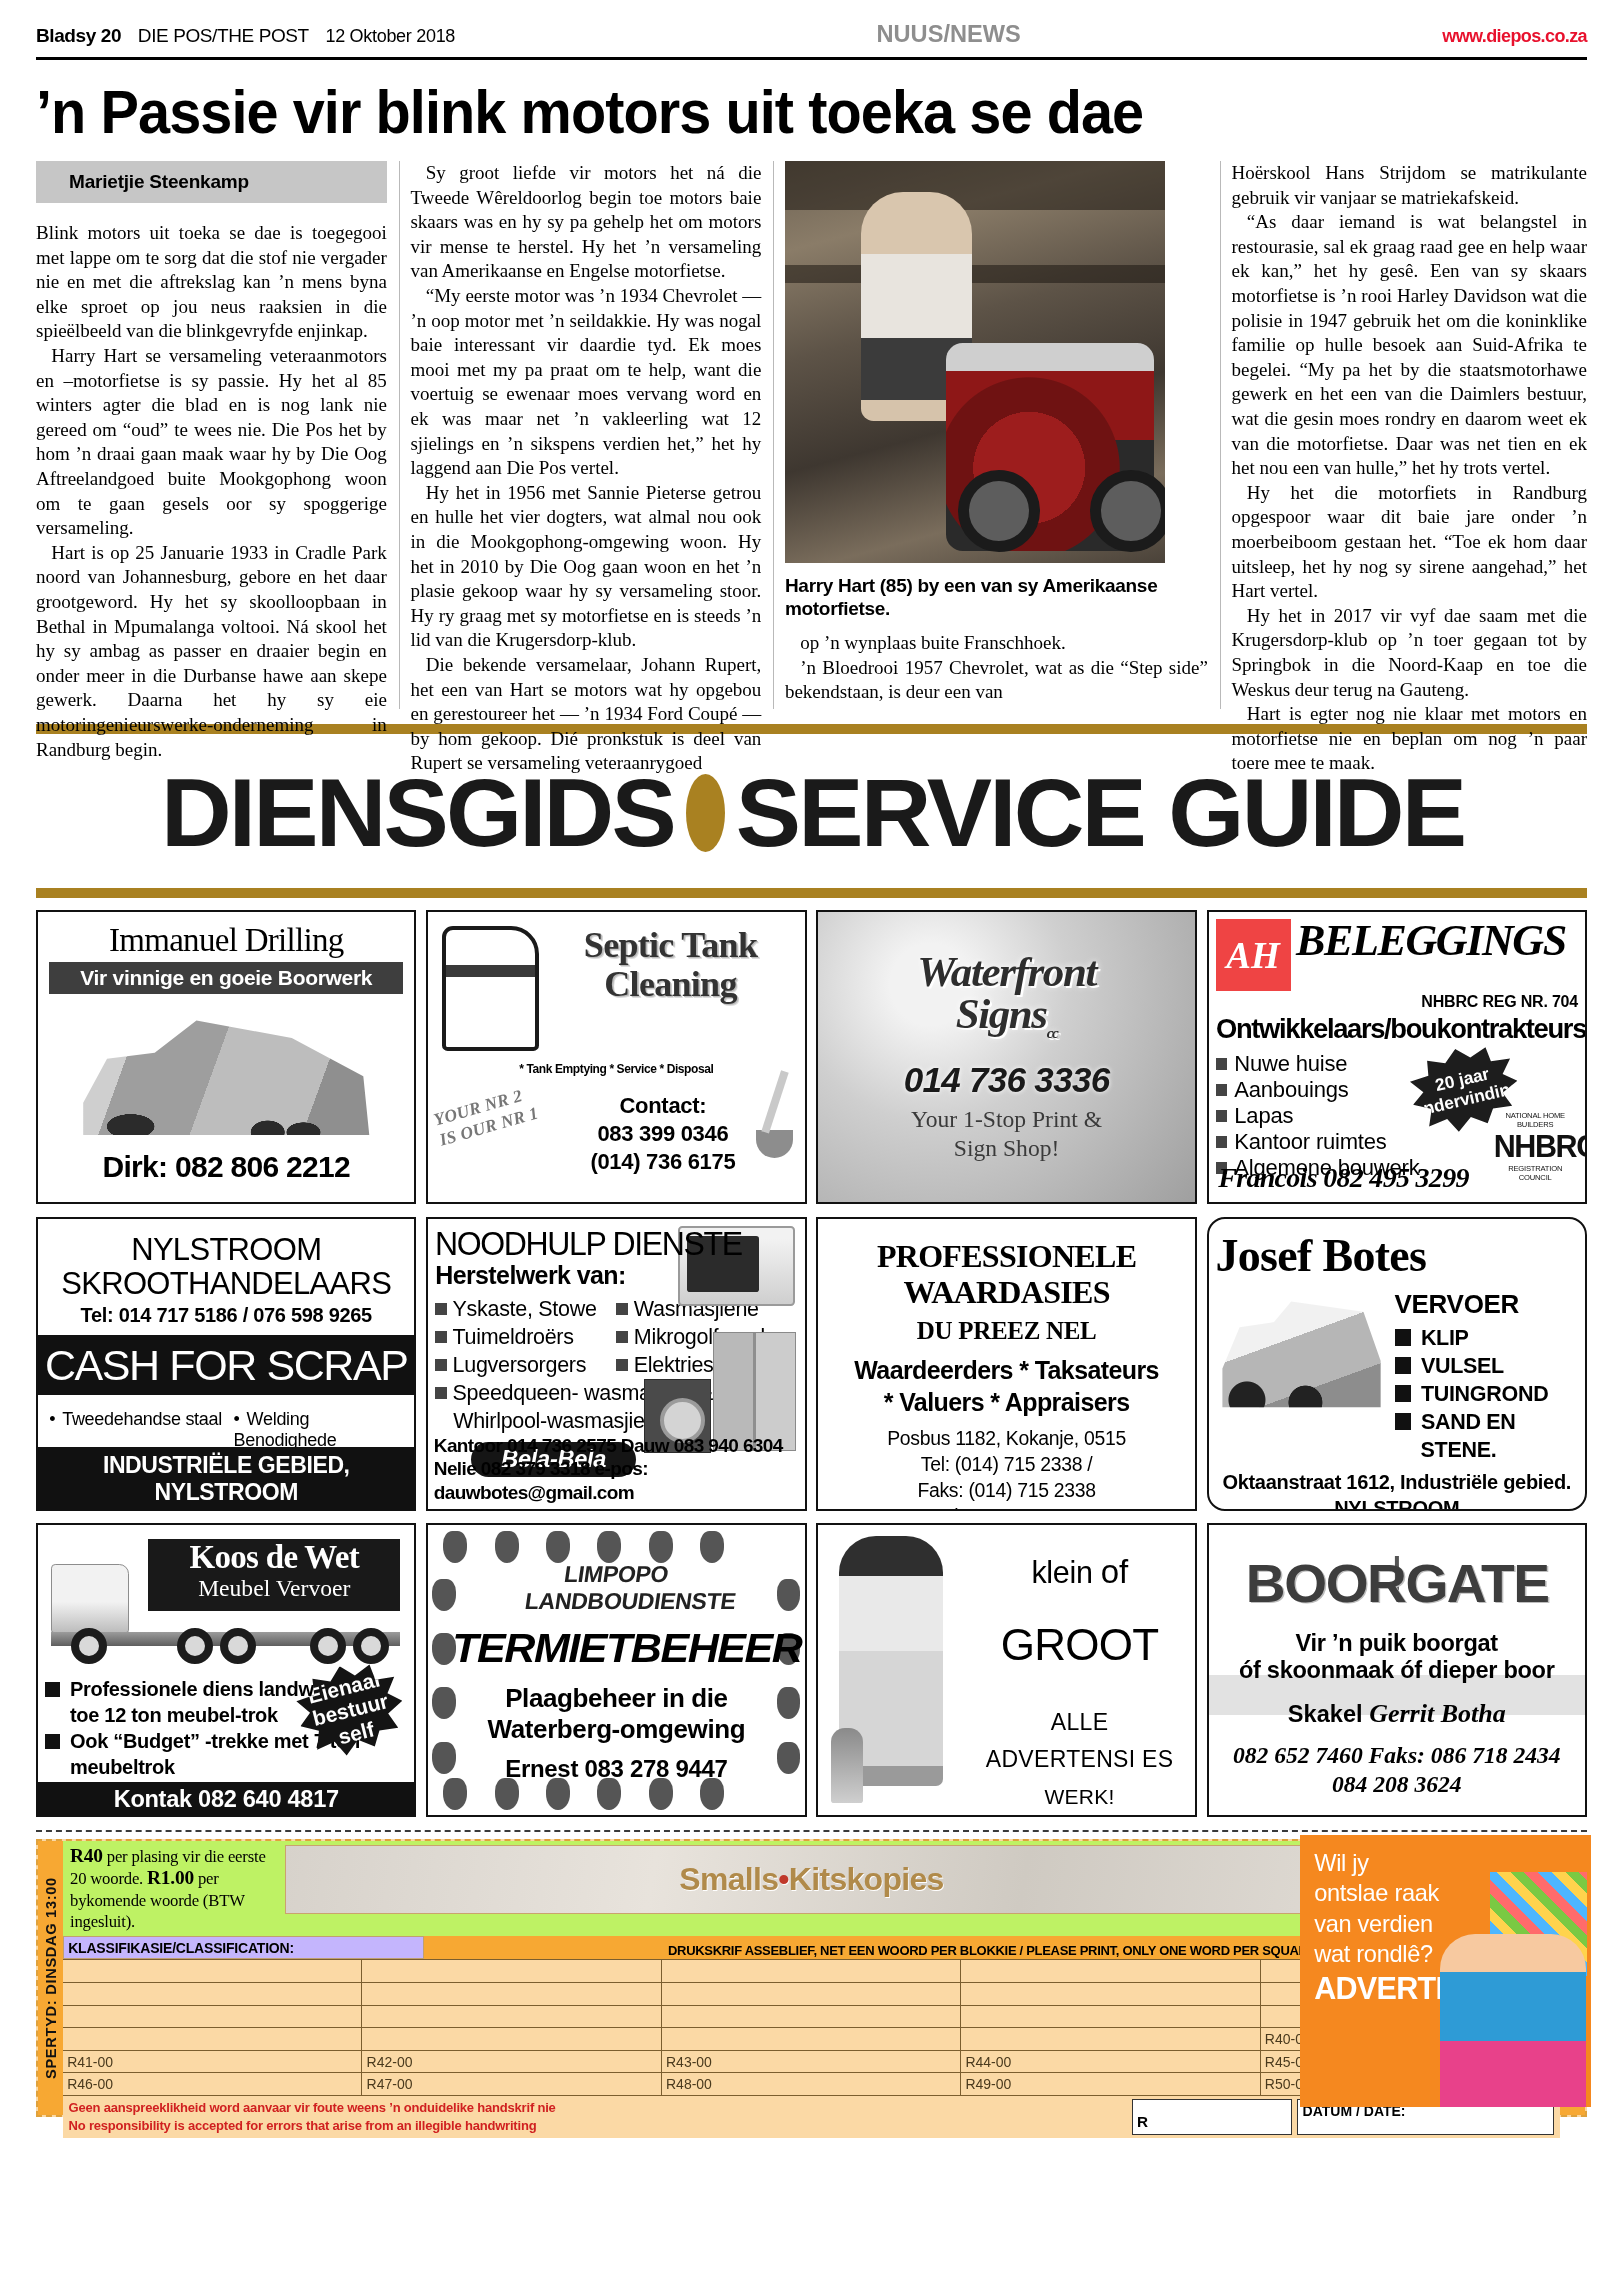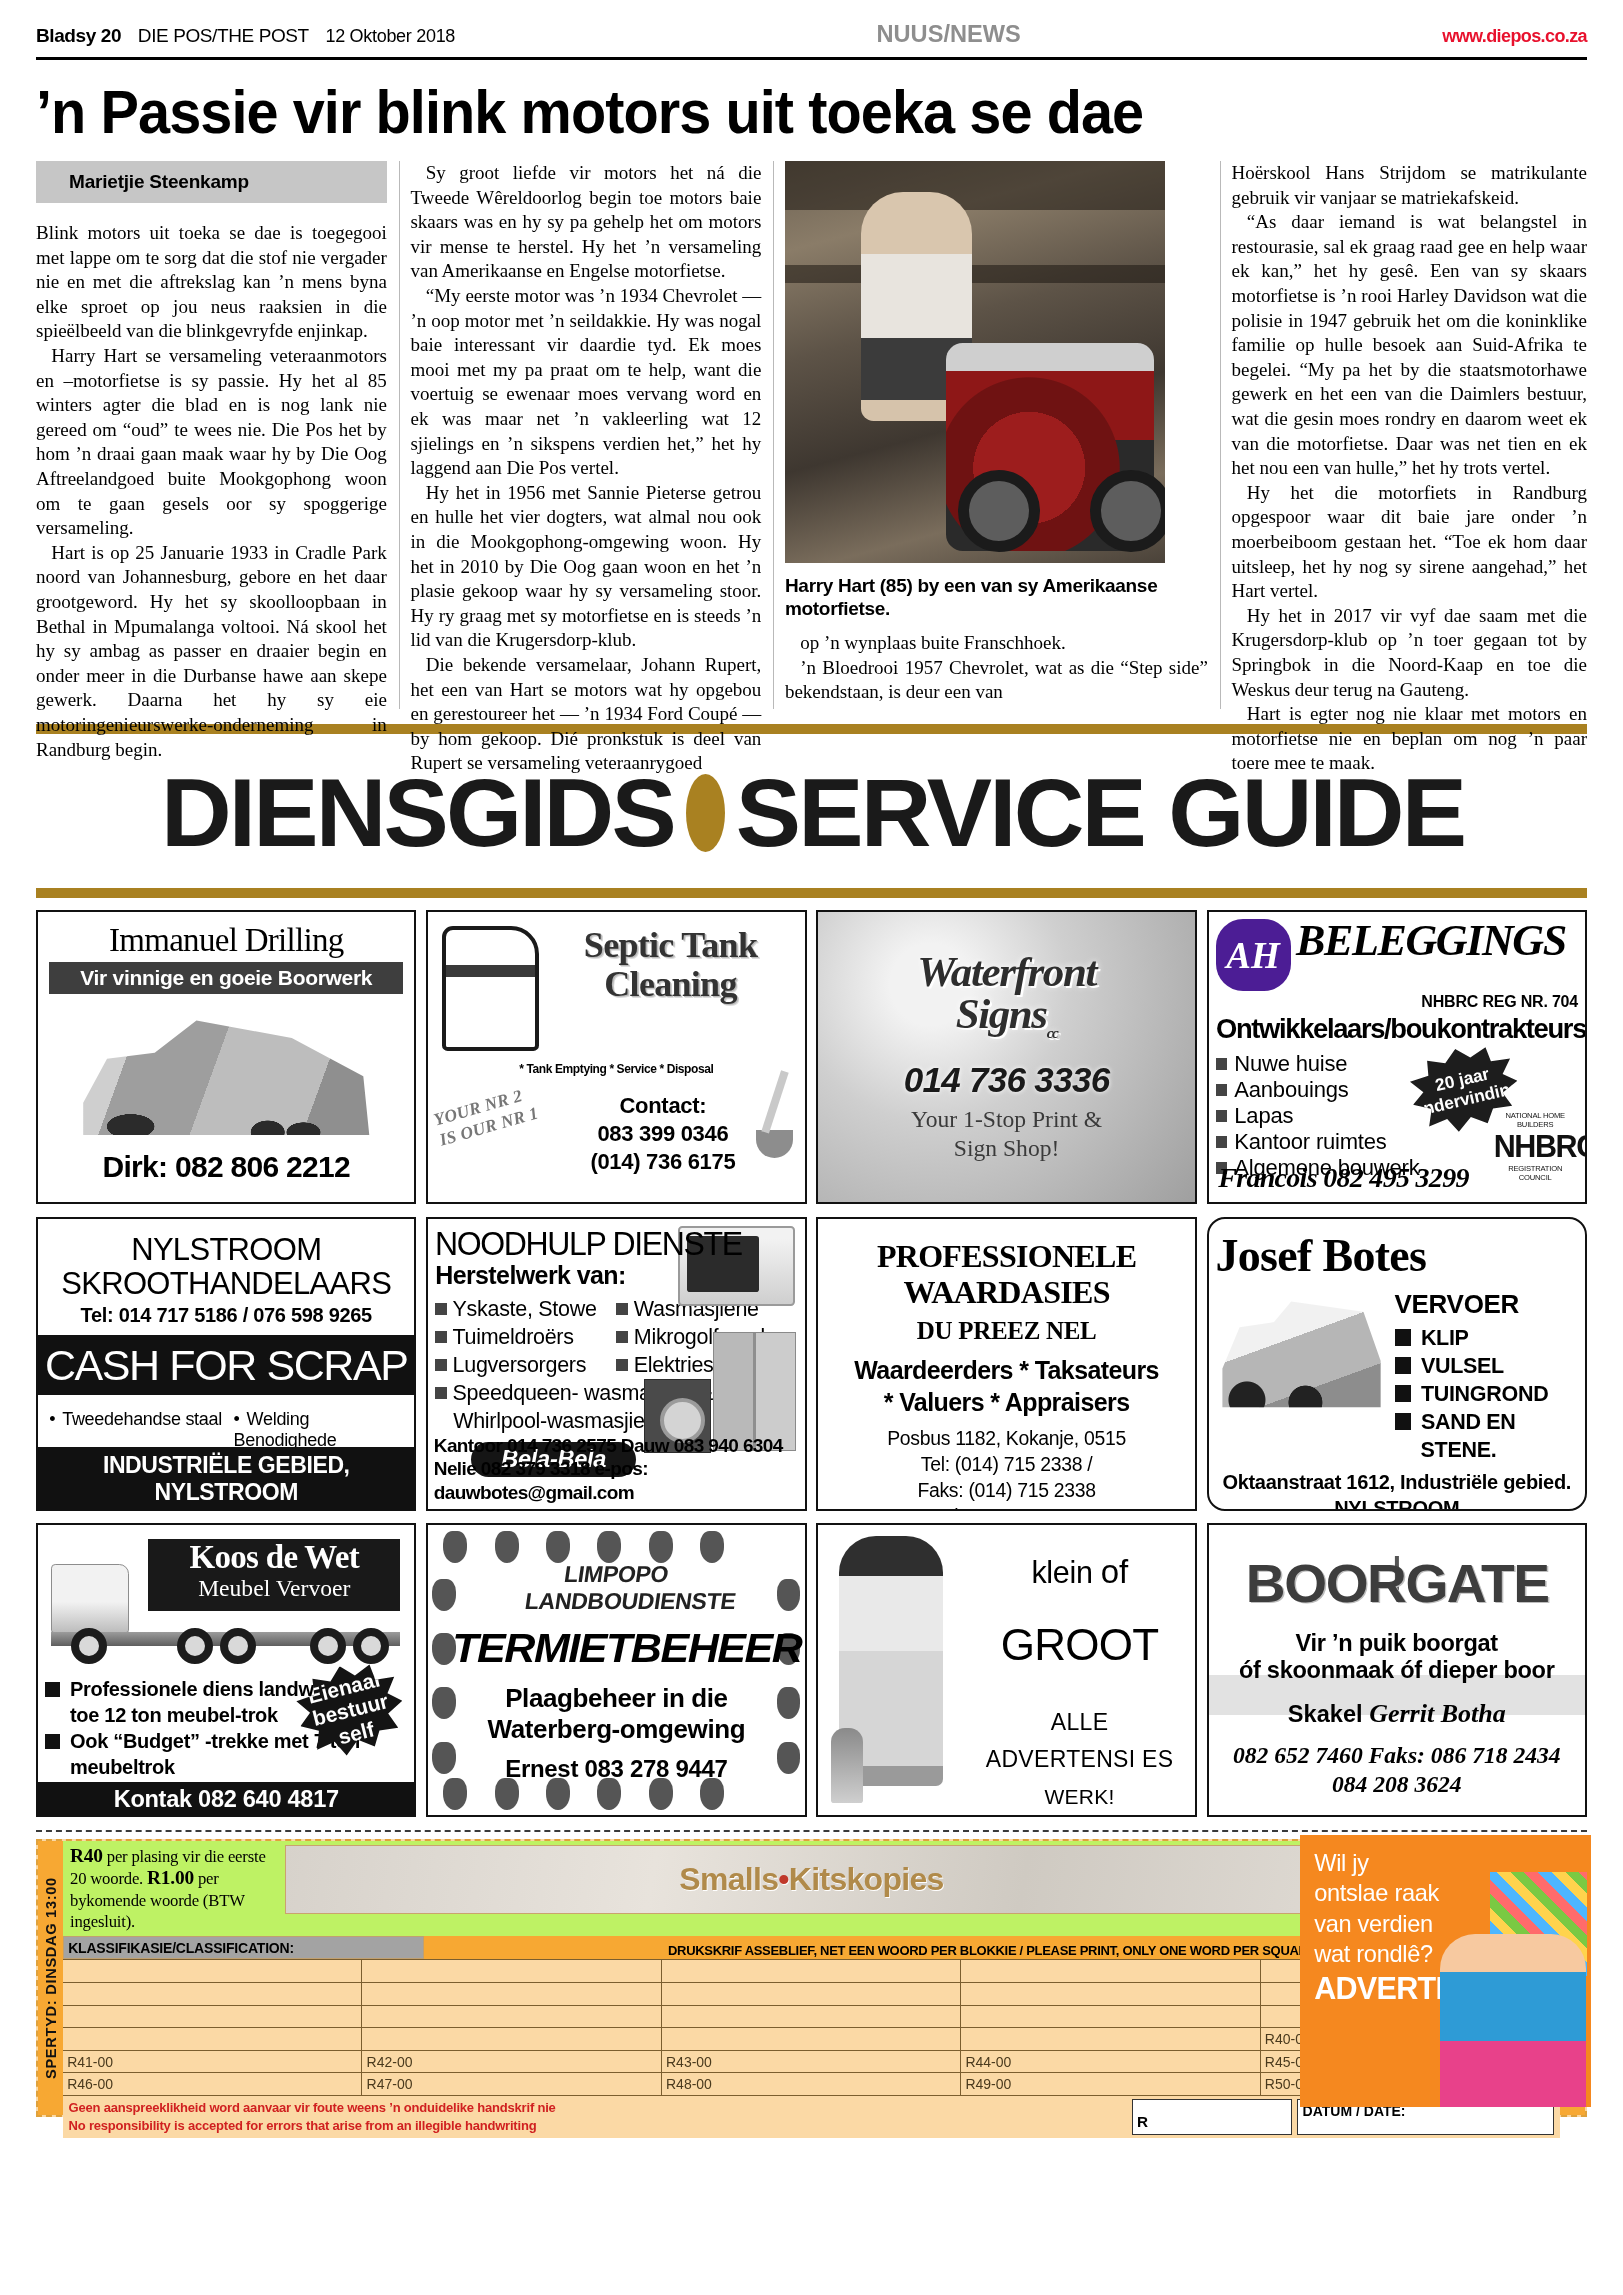--- a/index.html
+++ b/index.html
@@ -158,23 +158,23 @@
              text-shadow: 0 0 7px #fff, 2.1px 2.1px 0 #fff; letter-spacing: -1.4px; }
   .wf-name small { font-size: 15.3px; vertical-align: sub; }
   .wf-phone { font-family: "Liberation Sans", sans-serif; font-style: italic; font-weight: bold;
               font-size: 35px; letter-spacing: -0.7px; color: #1a1a1a;
               text-shadow: 0 0 5.6px #fff; }
   .wf-tag { font-family: "Liberation Serif", serif; font-size: 23.6px; color: #3a3a3a;
             text-align: center; line-height: 29px; }
 
   
   .ah-top { display: flex; align-items: flex-start; gap: 5.6px; }
-  .ah-logo { width: 75px; height: 72px; background: #4c1d95; color: #fff; flex: none;
+  .ah-logo { width: 75px; height: 72px; background: #ef4444; color: #fff; flex: none;
              font-family: "Liberation Serif", serif; font-style: italic; font-weight: bold;
-             font-size: 37px; display:flex; align-items:center; justify-content:center;border-radius:27px; }
+             font-size: 37px; display:flex; align-items:center; justify-content:center; }
   .ah-name { flex: 1; font-family: "Liberation Serif", serif; font-style: italic;
              font-weight: bold; font-size: 44px; letter-spacing: -1.4px; line-height: 43px; }
   .ah-reg { text-align: right; font-size: 16px; font-weight: bold; letter-spacing: -0.2px;
             margin-top: 1.4px; }
   .ah-sub { font-size: 28.5px; font-weight: bold; letter-spacing: -1.4px; margin-top: 1.4px;
             transform: scaleX(0.96); transform-origin: left; }
   .ah-list { margin-top: 5.6px; font-size: 22px; line-height: 26px; letter-spacing: -0.2px; }
   .ah-list li { list-style: none; display: flex; gap: 7px; align-items: center; }
   .sq { width: 11.8px; height: 11.8px; background: #444; display: inline-block; flex: none; }
   .ah-burst { position: absolute; right: 67px; top: 136px; width: 107px; height: 83px;
@@ -353,21 +353,21 @@
           letter-spacing: -0.2px; }
   .rate b { font-weight: bold; font-size: 19.4px; }
   .rate.right { text-align: right; }
   .smalls-logo { flex: 1; height: 69px; border: 1.4px solid #caa36e;
                  background: linear-gradient(100deg,#d7d2cb 0%,#e8e3dc 35%,#cfcac2 70%,#ded9d2 100%);
                  display:flex; align-items:center; justify-content:center;
                  font-family:"Liberation Sans",sans-serif; font-weight: bold; font-size: 32px;
                  letter-spacing: -0.7px; color: #b08a4a; text-shadow: 0.7px 0.7px 0 #fff; }
   .smalls-logo .redc { color: #c0392b; }
   .class-row { display: flex; align-items: stretch; }
-  .class-box { width: 361px; background:#a3a3a3; border: 0.7px solid #c9a濃; border:0.7px solid #c0a070;
+  .class-box { width: 361px; background:#c4b5fd; border: 0.7px solid #c9a濃; border:0.7px solid #c0a070;
                font-size: 14px; font-weight: bold; padding: 2.8px 4.2px; letter-spacing: -0.2px; }
   .print-note { flex: 1; background: #f7a833; font-size: 13px; font-weight: bold;
                 display: flex; align-items: flex-end; justify-content: center; padding-bottom: 1.4px;
                 letter-spacing: -0.3px; }
   .grid { flex: 1; display: grid; grid-template-columns: repeat(5, 1fr);
           grid-template-rows: repeat(6, 1fr); border-top: 0.7px solid #7b5e2e; }
   .cell { border-right: 0.7px solid #7b5e2e; border-bottom: 0.7px solid #7b5e2e;
           font-size: 14px; padding: 2.8px 4.2px; color: #4a3a1d; }
   .cell:nth-child(5n) { border-right: none; }
   .form-foot { display: flex; align-items: stretch; background: #fbd9a5; padding: 2.8px 5.6px; gap: 5.6px; }

